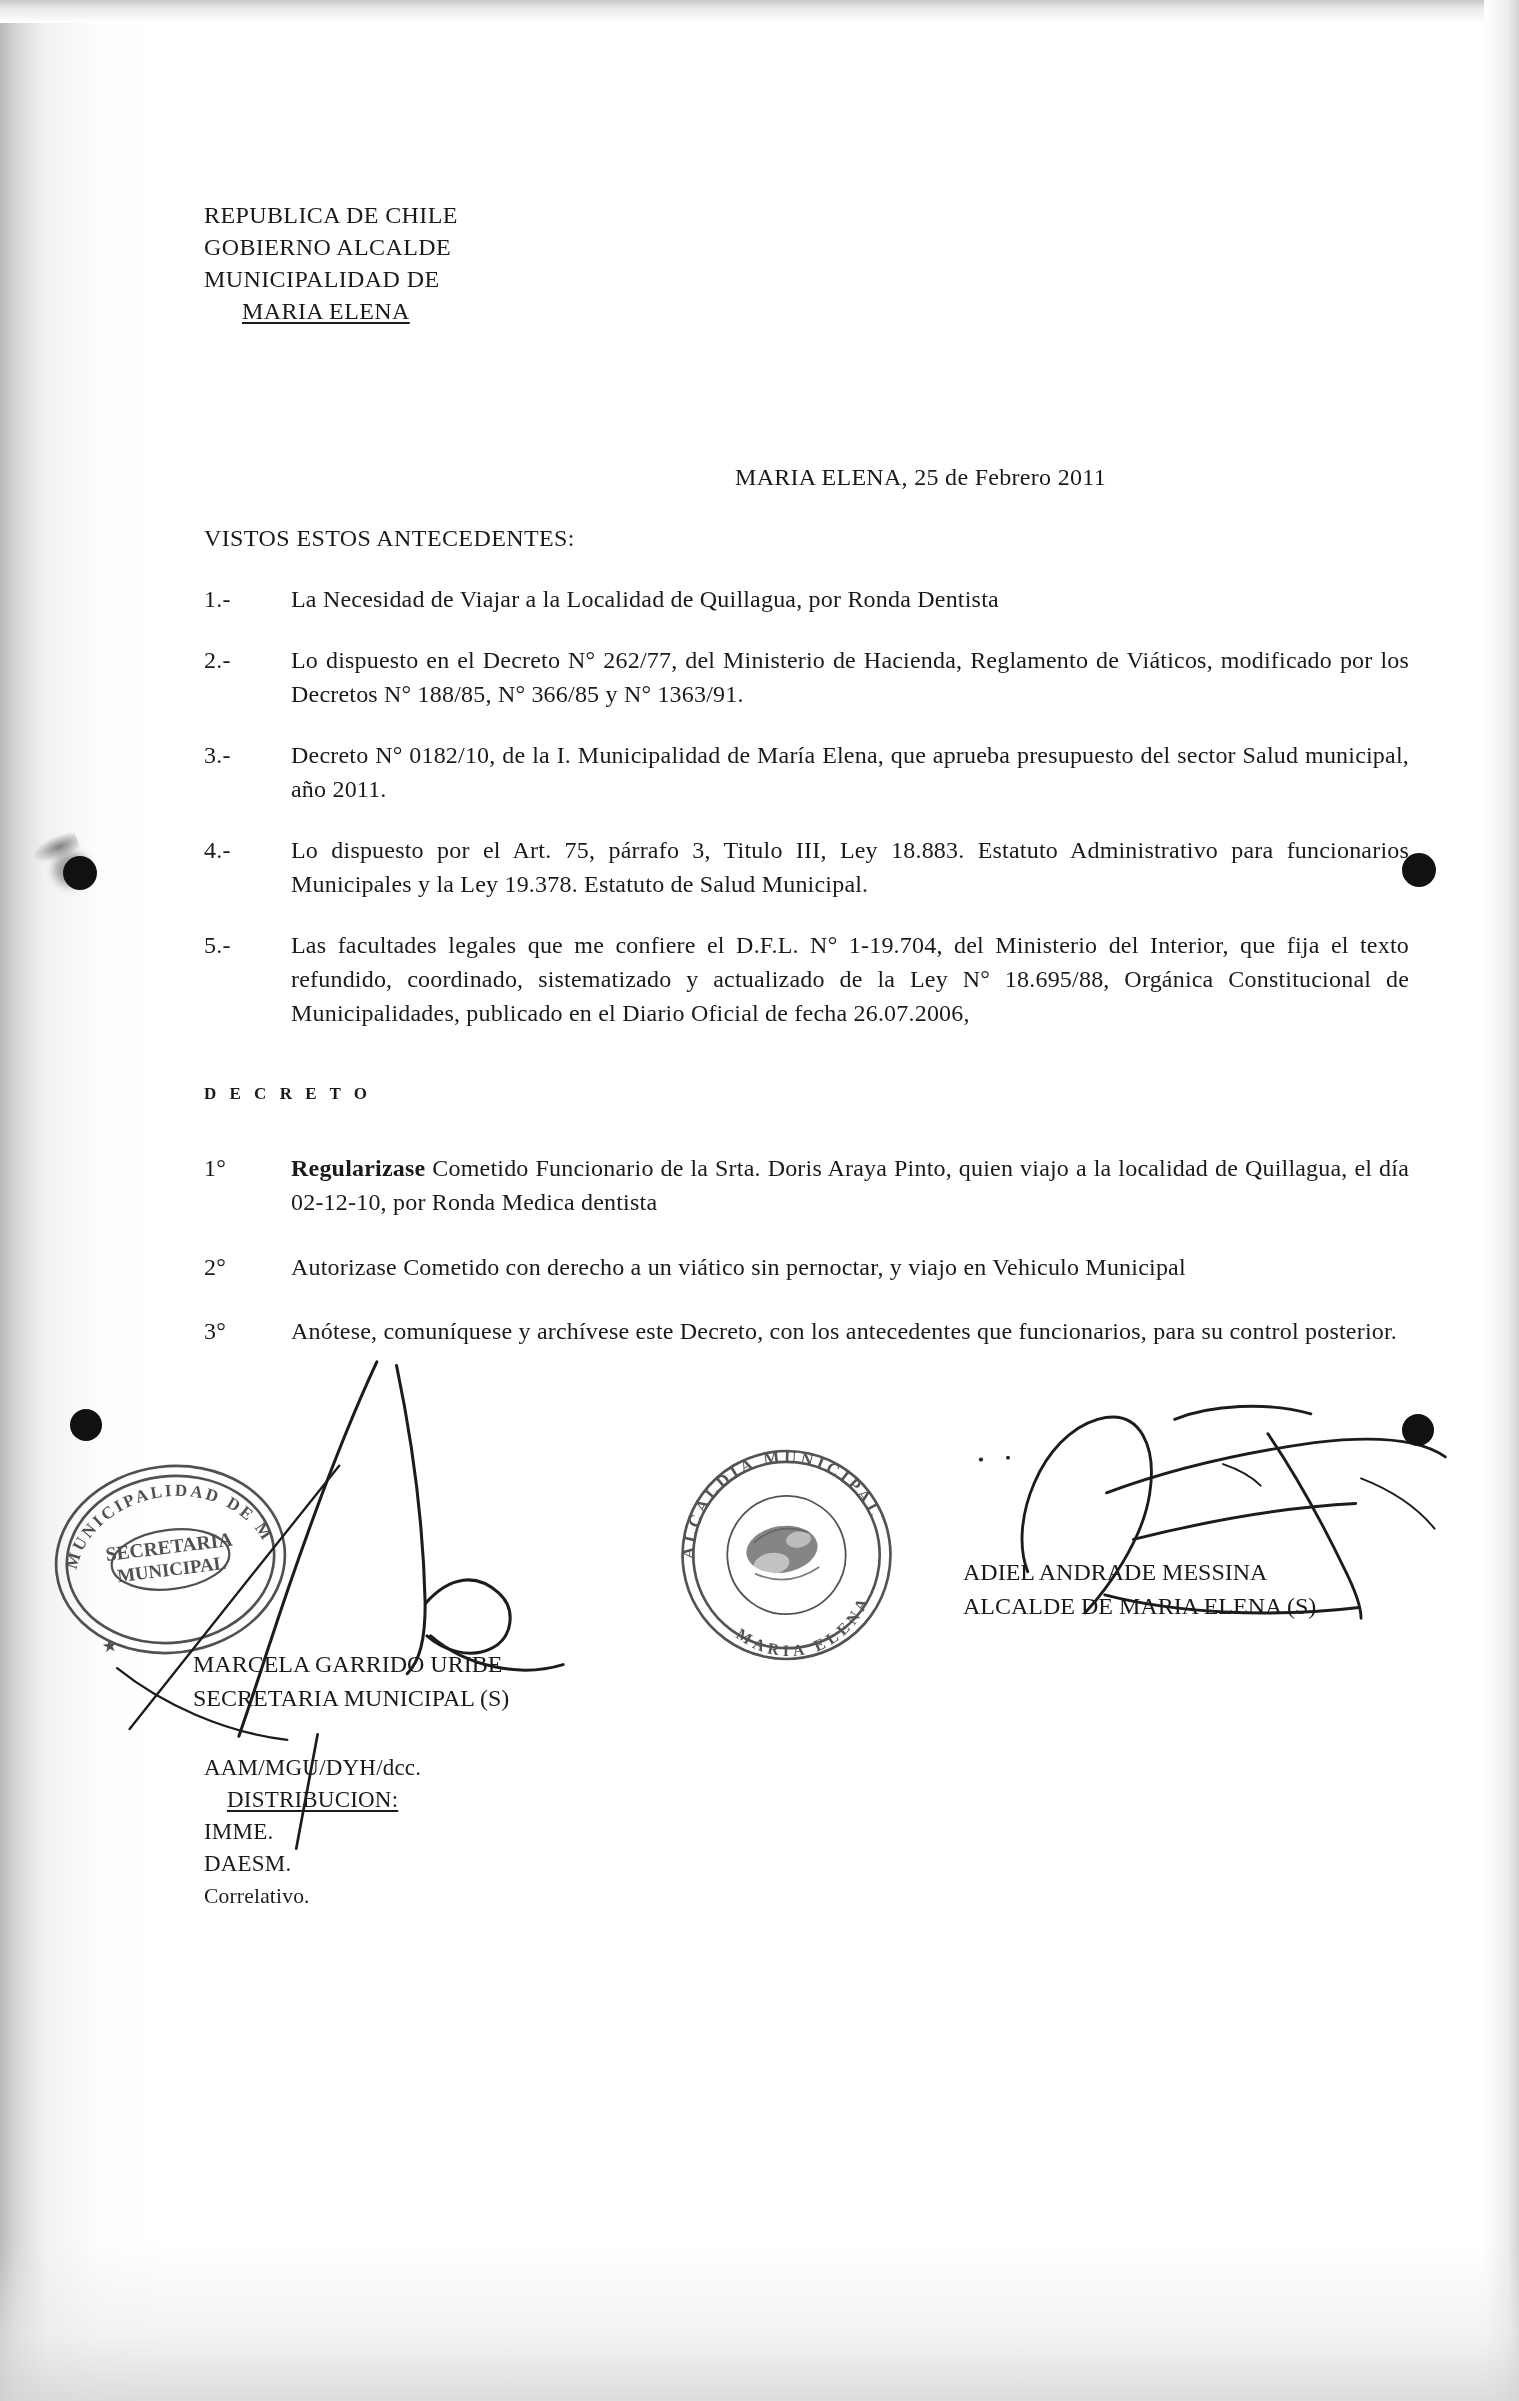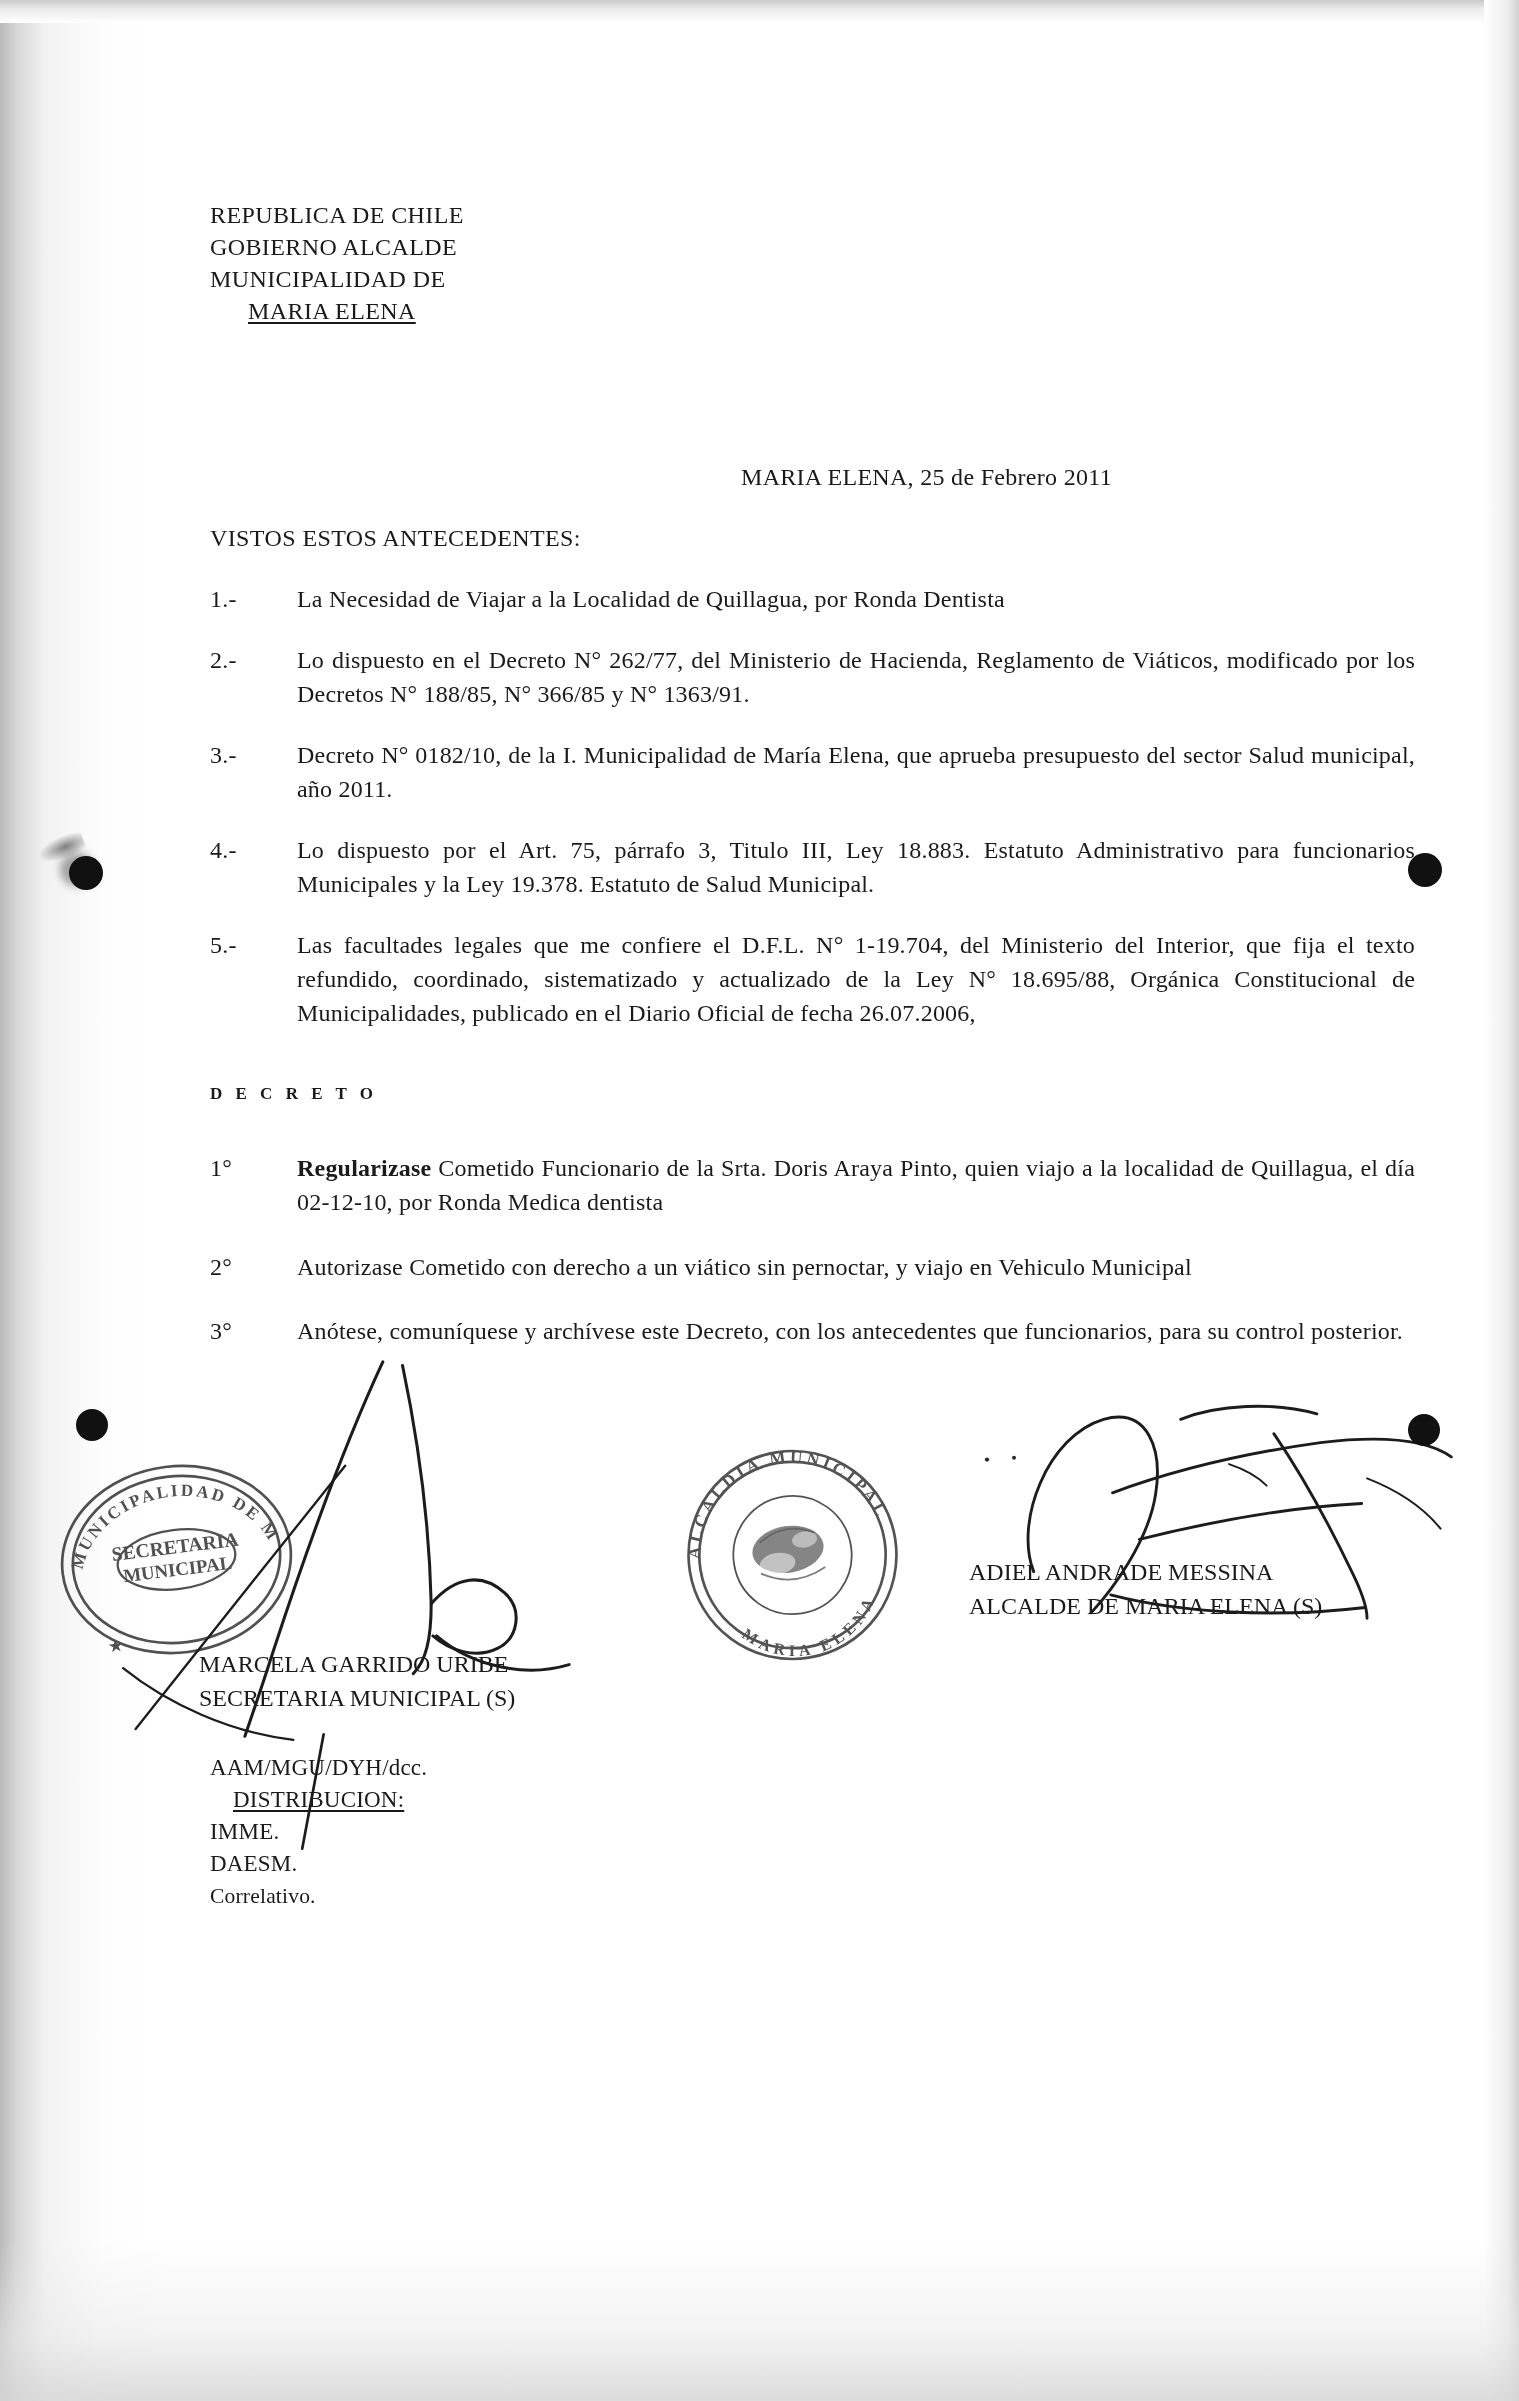--- a/index.html
+++ b/index.html
@@ -37,21 +37,21 @@
     background: linear-gradient(270deg, #cfcfcf 0px, #ededed 12.5px, #ffffff 36px);
   }
   #page-top-edge {
     position: absolute;
     top: 0; left: 0; width: 100%; height: 23px;
     background: linear-gradient(180deg, #c9c9c9 0px, #ebebeb 9px, #ffffff 23px);
   }
 
   .doc {
     position: absolute;
-    left: 6px; top: 0;
+    left: 0; top: 0;
     width: 1434px;
     height: 2401px;
   }
 
   
   .letterhead {
     position: absolute;
     left: 204px;
     top: 199px;
     font-size: 24px;

